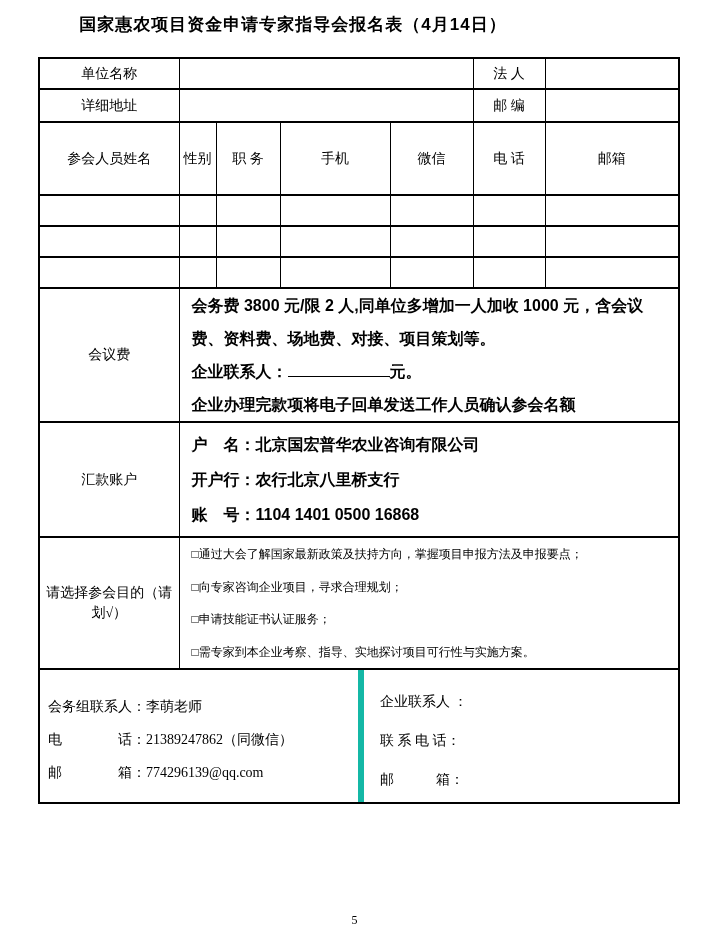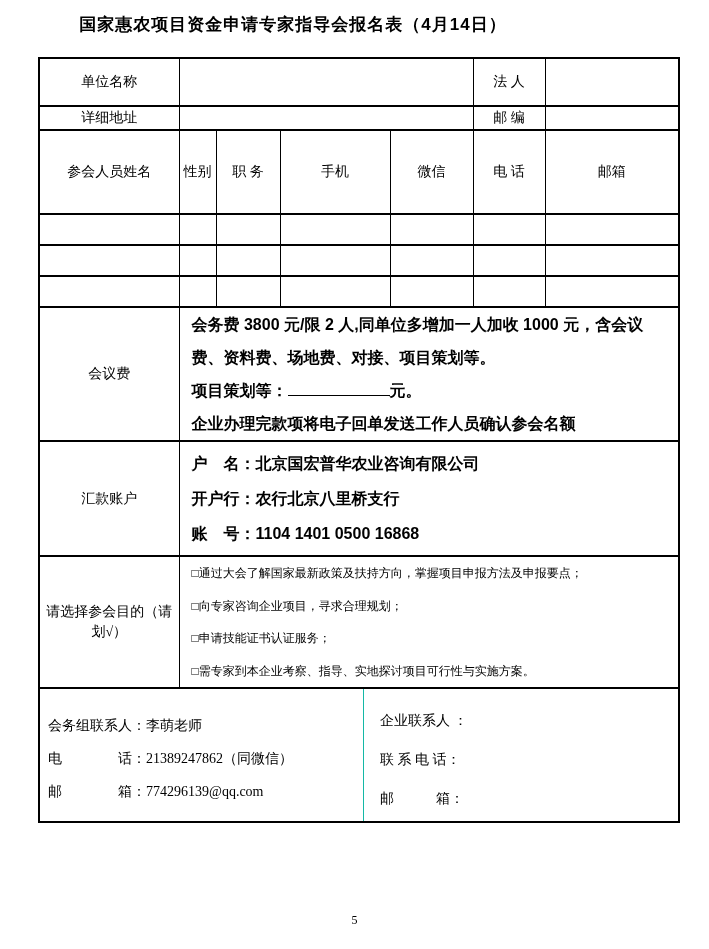--- a/index.html
+++ b/index.html
@@ -40,21 +40,21 @@
   }
   .underlined{}
   .remit p{line-height:35px;}
   .remit{padding-top:5px;}
   .purpose-opts{padding-top:5px;}
   .purpose-opts p{
     margin:0;padding:0 6px 0 12px;line-height:32.5px;font-size:12px;
   }
   .bottom-wrap{display:flex;width:100%;height:132px;}
   .bottom-left{
-    width:324px;border-right:1px solid #14b8a6;box-sizing:border-box;
+    width:324px;border-right:6px solid #14b8a6;box-sizing:border-box;
     padding:20px 0 0 8px;
   }
   .bottom-left p{margin:0;line-height:33px;font-size:14px;}
   .bottom-right{
     flex:1;padding:12px 4px 0 16px;
   }
   .bottom-right p{margin:0;line-height:39px;font-size:14px;}
   .page-number{
     position:absolute;left:0;width:709px;top:913px;
     text-align:center;font-size:12px;
@@ -70,35 +70,35 @@
     <col style="width:140px">
       <col style="width:37px">
       <col style="width:64px">
     <col style="width:110px">
       <col style="width:83px">
       <col style="width:72px">
     <col style="width:134px">
   </colgroup>
 
   <tbody>
-      <tr style="height:48px">
+      <tr style="height:31px">
     <td class="lbl">单位名称</td>
     <td colspan="4"></td>
     <td class="lbl">法 人</td>
     <td></td>
   </tr>
 
-  <tr style="height:24px">
+  <tr style="height:33px">
     <td class="lbl">详细地址</td>
     <td colspan="4"></td>
     <td class="lbl">邮 编</td>
     <td></td>
   </tr>
 
-  <tr style="height:84px">
+  <tr style="height:73px">
     <td class="hdr">参会人员姓名</td>
     <td class="hdr">性别</td>
     <td class="hdr">职 务</td>
     <td class="hdr">手机</td>
     <td class="hdr">微信</td>
     <td class="hdr">电 话</td>
     <td class="hdr">邮箱</td>
   </tr>
 
   <tr style="height:31px">
@@ -127,21 +127,21 @@
     <td></td>
         <td></td>
     <td></td>
   </tr>
 
   <tr style="height:132px">
     <td class="lbl">会议费</td>
     <td colspan="6" class="content bold-block fee-pad">
       <p>会务费 3800 元/限 2 人,同单位多增加一人加收 1000 元，含会议费、资料费、场地费、对接、项目策划等。</p>
       <p>
-        <span>项目策划等：</span><span class="blank-line"></span><span>元。</span>
+        <span>企业联系人：</span><span class="blank-line"></span><span>元。</span>
       </p>
       <p class="underlined">企业办理完款项将电子回单发送工作人员确认参会名额</p>
     </td>
   </tr>
 
   <tr style="height:115px">
     <td class="lbl">汇款账户</td>
     <td colspan="6" class="content bold-block remit">
       <p>户　名：北京国宏普华农业咨询有限公司</p>
       <p>开户行：农行北京八里桥支行</p>

